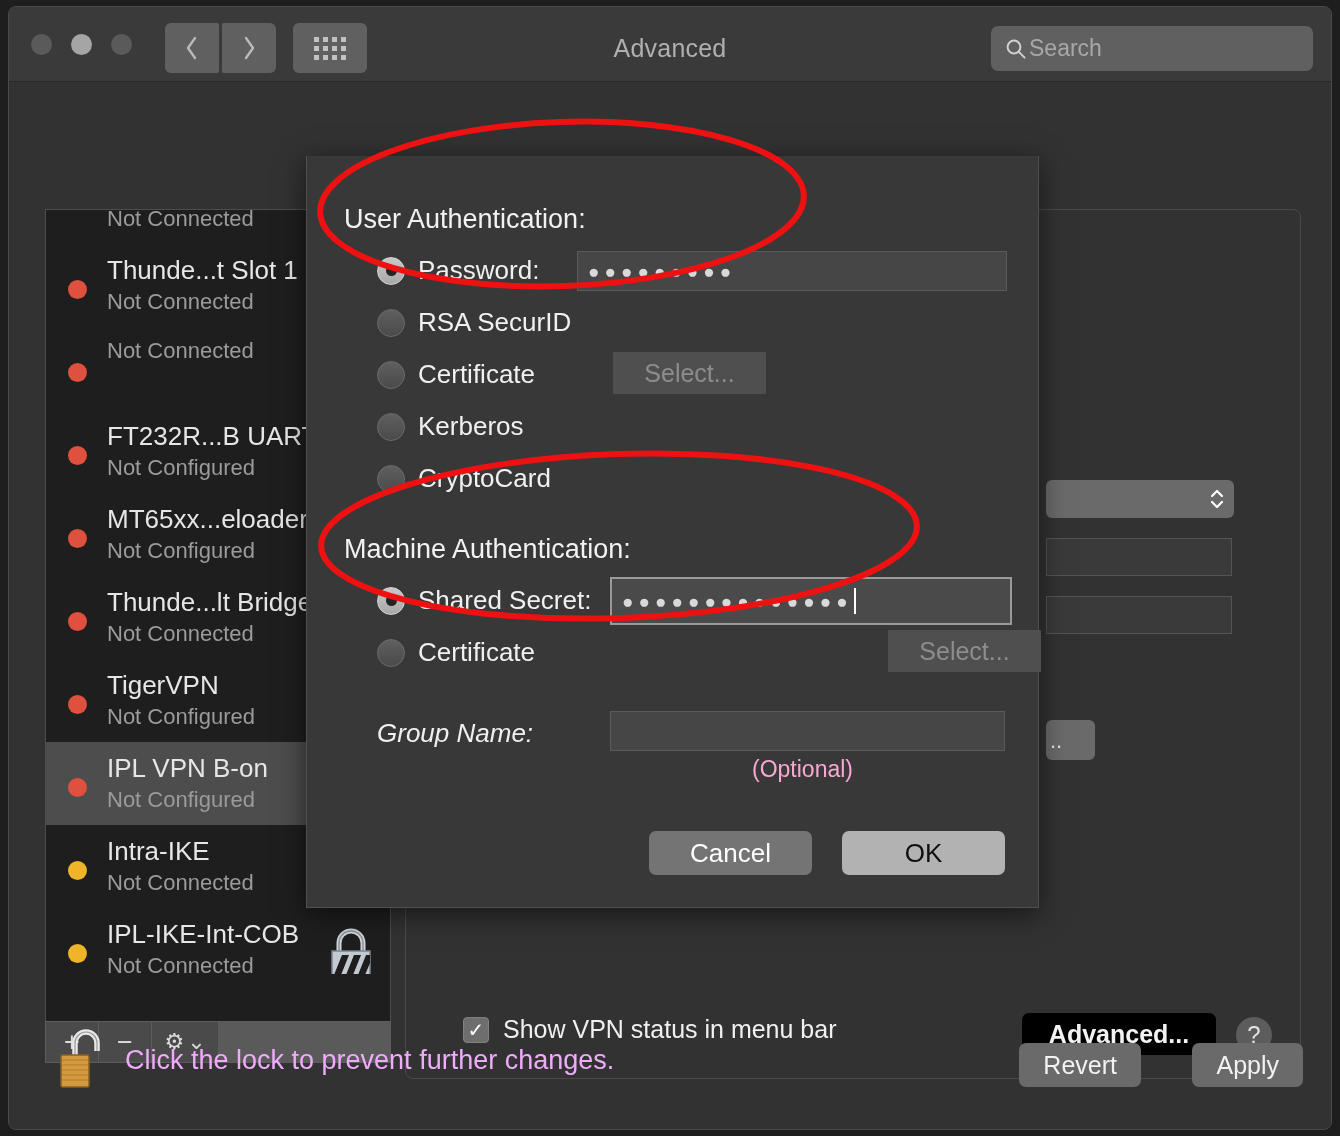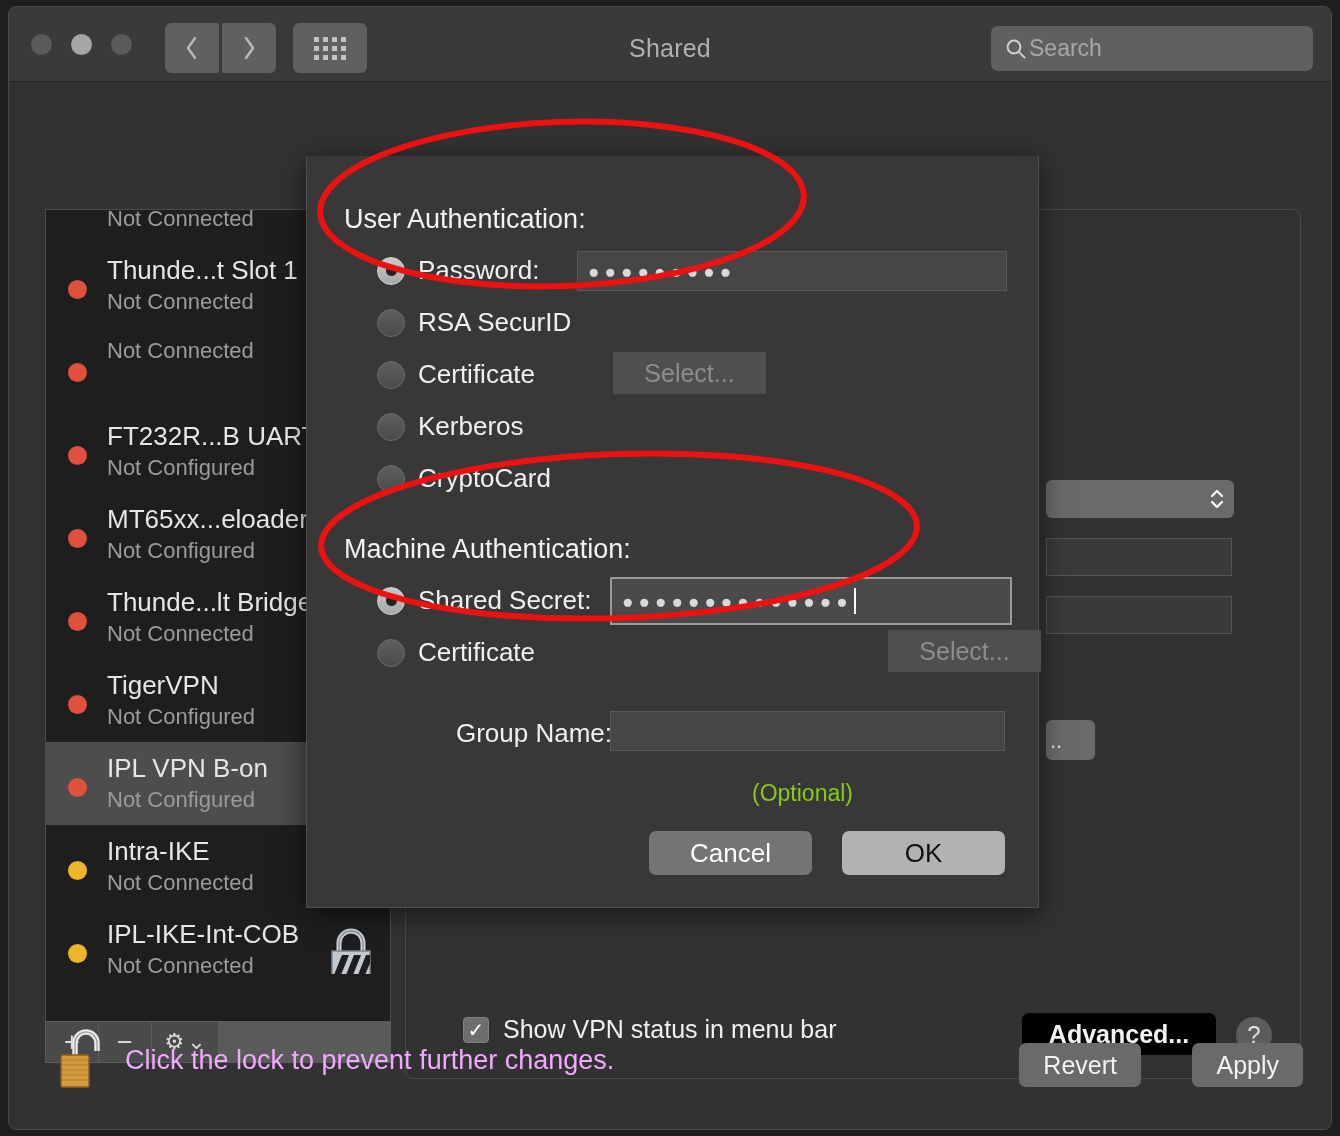--- a/index.html
+++ b/index.html
@@ -461,27 +461,27 @@
     font-size: 25px;
     display: flex;
     align-items: center;
     justify-content: center;
     margin-left: 36px;
   }
   .gn-label {
     position: absolute;
     color: #f0f0f0;
     font-size: 26px;
-    text-align: right;
+    text-align: left;
+    font-style: italic;
   }
   .optional {
     position: absolute;
-    color: #84cc16;
+    color: #f9a8d4;
     font-size: 23px;
-    margin-top: 24px;
   }
   .sheet-btn {
     position: absolute;
     height: 44px;
     border-radius: 7px;
     font-size: 26px;
     display: flex;
     align-items: center;
     justify-content: center;
   }
@@ -547,21 +547,21 @@
             <i></i>
             <i></i>
             <i></i>
             <i></i>
             <i></i>
             <i></i>
             <i></i>
         </span>
       </div>
 
-      <div class="win-title">Shared</div>
+      <div class="win-title">Advanced</div>
 
       <div class="searchfield">
         <svg class="search-icon" viewBox="0 0 22 22">
           <circle cx="9" cy="9" r="6.4"></circle>
             <line x1="13.6" y1="13.6" x2="19.6" y2="19.6"></line>
         </svg>
         <span class="search-ph">Search</span>
       </div>
     </div>
 

